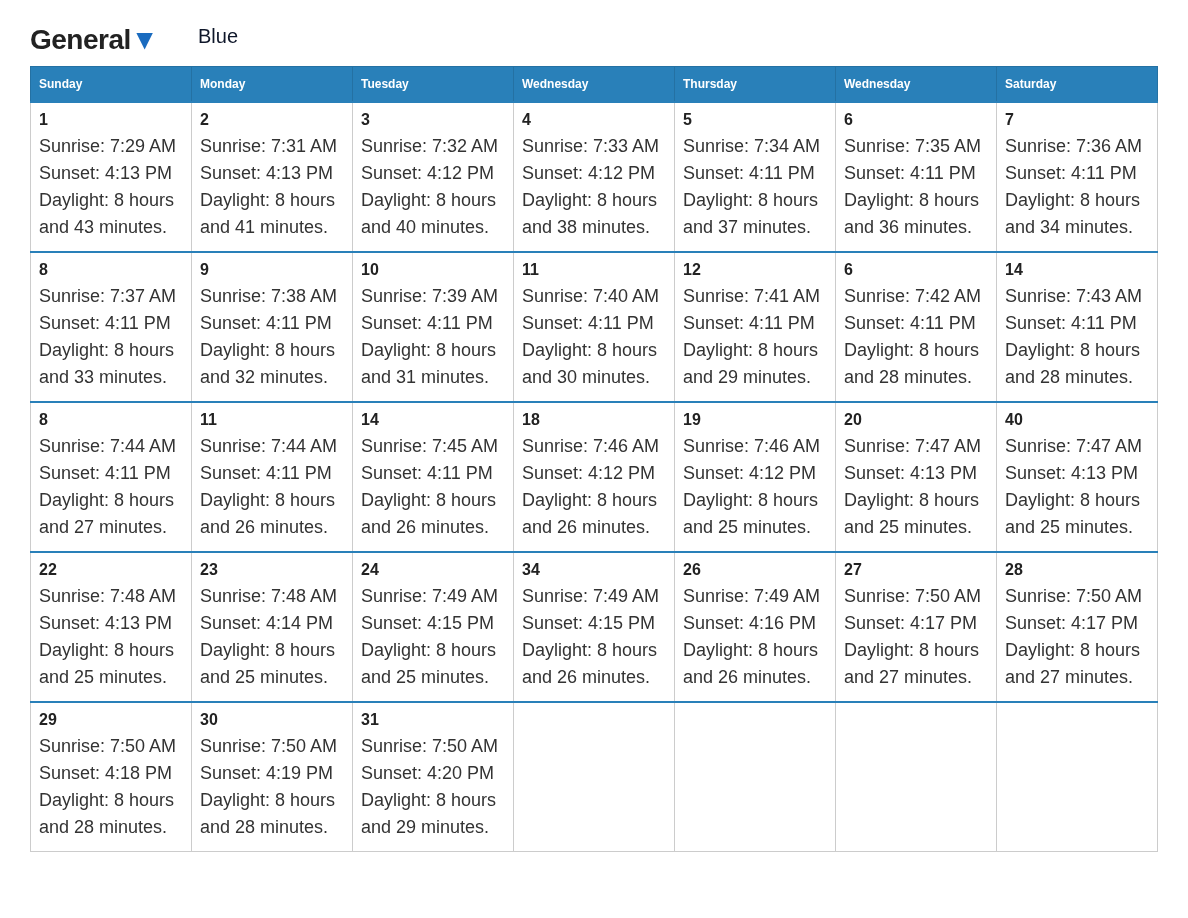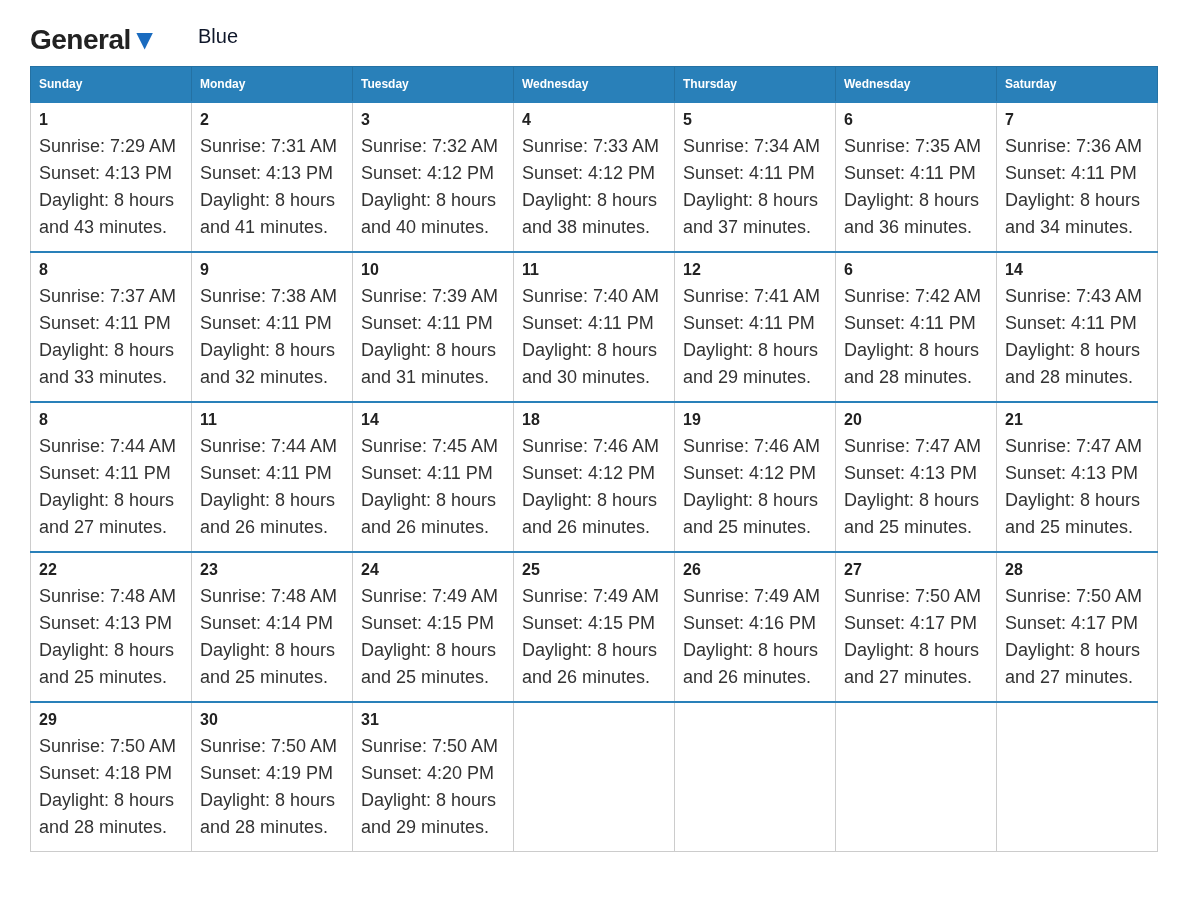--- a/index.html
+++ b/index.html
@@ -202,39 +202,39 @@
         </td>
         <td>
           <span class="day-number">19</span>
           <div class="day-info">Sunrise: 7:46 AM<br>Sunset: 4:12 PM<br>Daylight: 8 hours<br>and 25 minutes.</div>
         </td>
         <td>
           <span class="day-number">20</span>
           <div class="day-info">Sunrise: 7:47 AM<br>Sunset: 4:13 PM<br>Daylight: 8 hours<br>and 25 minutes.</div>
         </td>
         <td>
-          <span class="day-number">21</span>
+          <span class="day-number">40</span>
           <div class="day-info">Sunrise: 7:47 AM<br>Sunset: 4:13 PM<br>Daylight: 8 hours<br>and 25 minutes.</div>
         </td>
       </tr>
       <tr>
         <td>
           <span class="day-number">22</span>
           <div class="day-info">Sunrise: 7:48 AM<br>Sunset: 4:13 PM<br>Daylight: 8 hours<br>and 25 minutes.</div>
         </td>
         <td>
           <span class="day-number">23</span>
           <div class="day-info">Sunrise: 7:48 AM<br>Sunset: 4:14 PM<br>Daylight: 8 hours<br>and 25 minutes.</div>
         </td>
         <td>
           <span class="day-number">24</span>
           <div class="day-info">Sunrise: 7:49 AM<br>Sunset: 4:15 PM<br>Daylight: 8 hours<br>and 25 minutes.</div>
         </td>
         <td>
-          <span class="day-number">25</span>
+          <span class="day-number">34</span>
           <div class="day-info">Sunrise: 7:49 AM<br>Sunset: 4:15 PM<br>Daylight: 8 hours<br>and 26 minutes.</div>
         </td>
         <td>
           <span class="day-number">26</span>
           <div class="day-info">Sunrise: 7:49 AM<br>Sunset: 4:16 PM<br>Daylight: 8 hours<br>and 26 minutes.</div>
         </td>
         <td>
           <span class="day-number">27</span>
           <div class="day-info">Sunrise: 7:50 AM<br>Sunset: 4:17 PM<br>Daylight: 8 hours<br>and 27 minutes.</div>
         </td>

